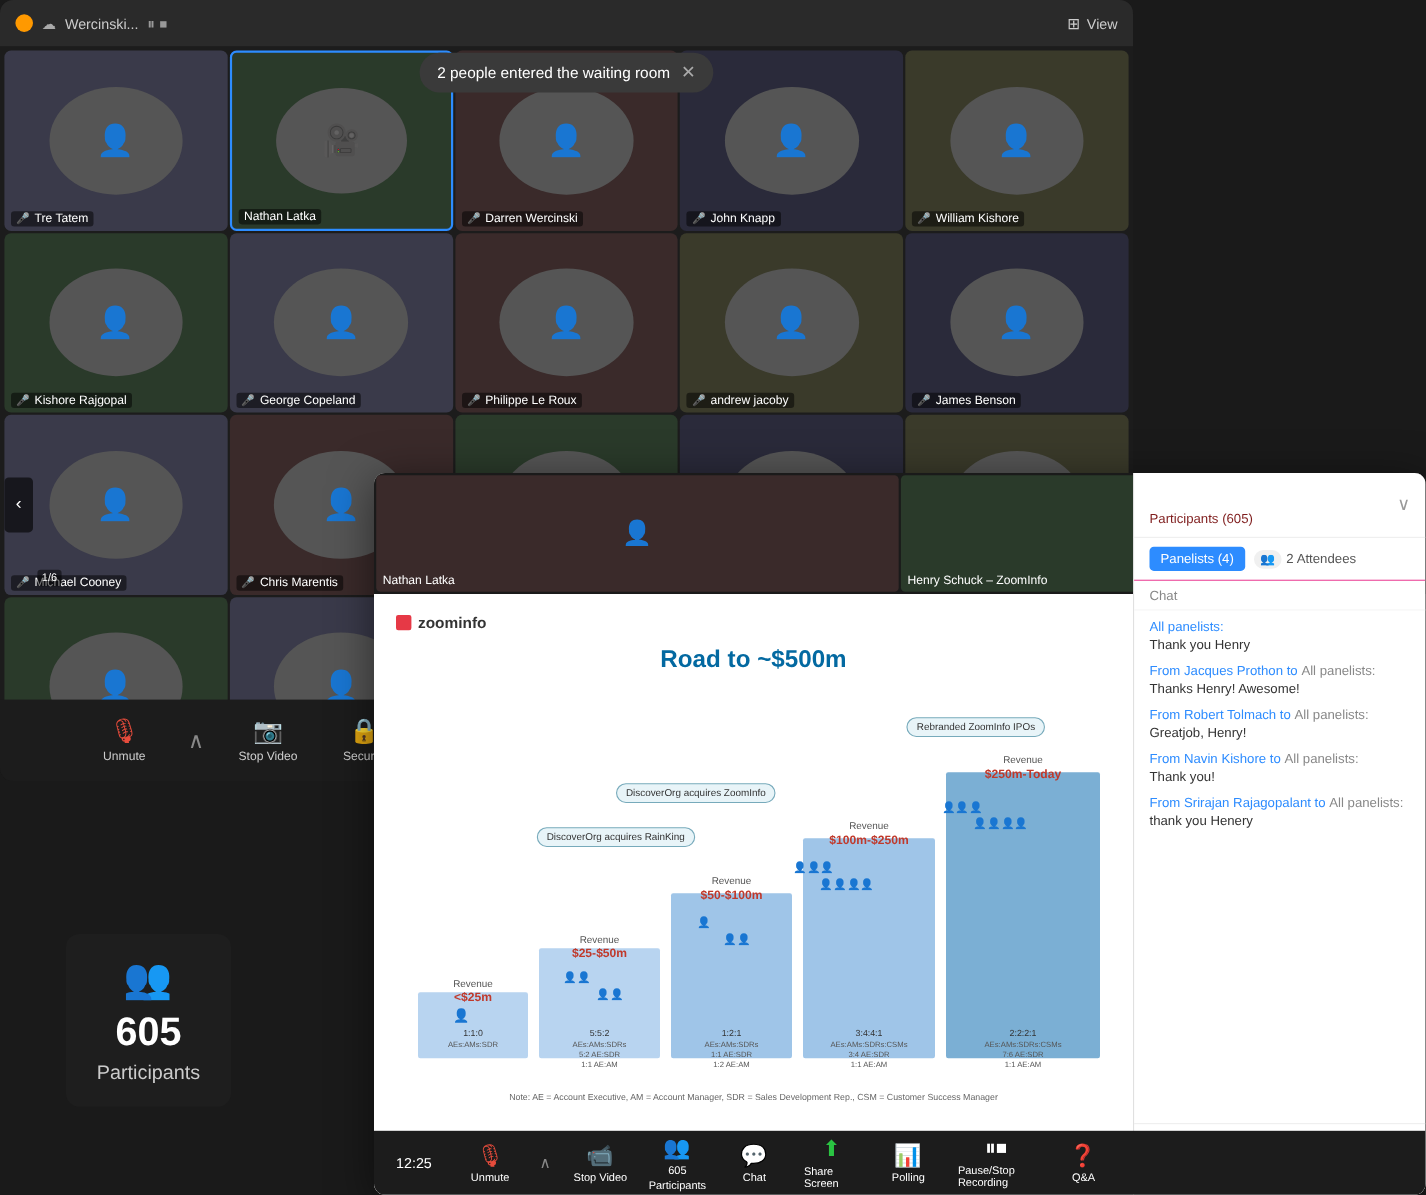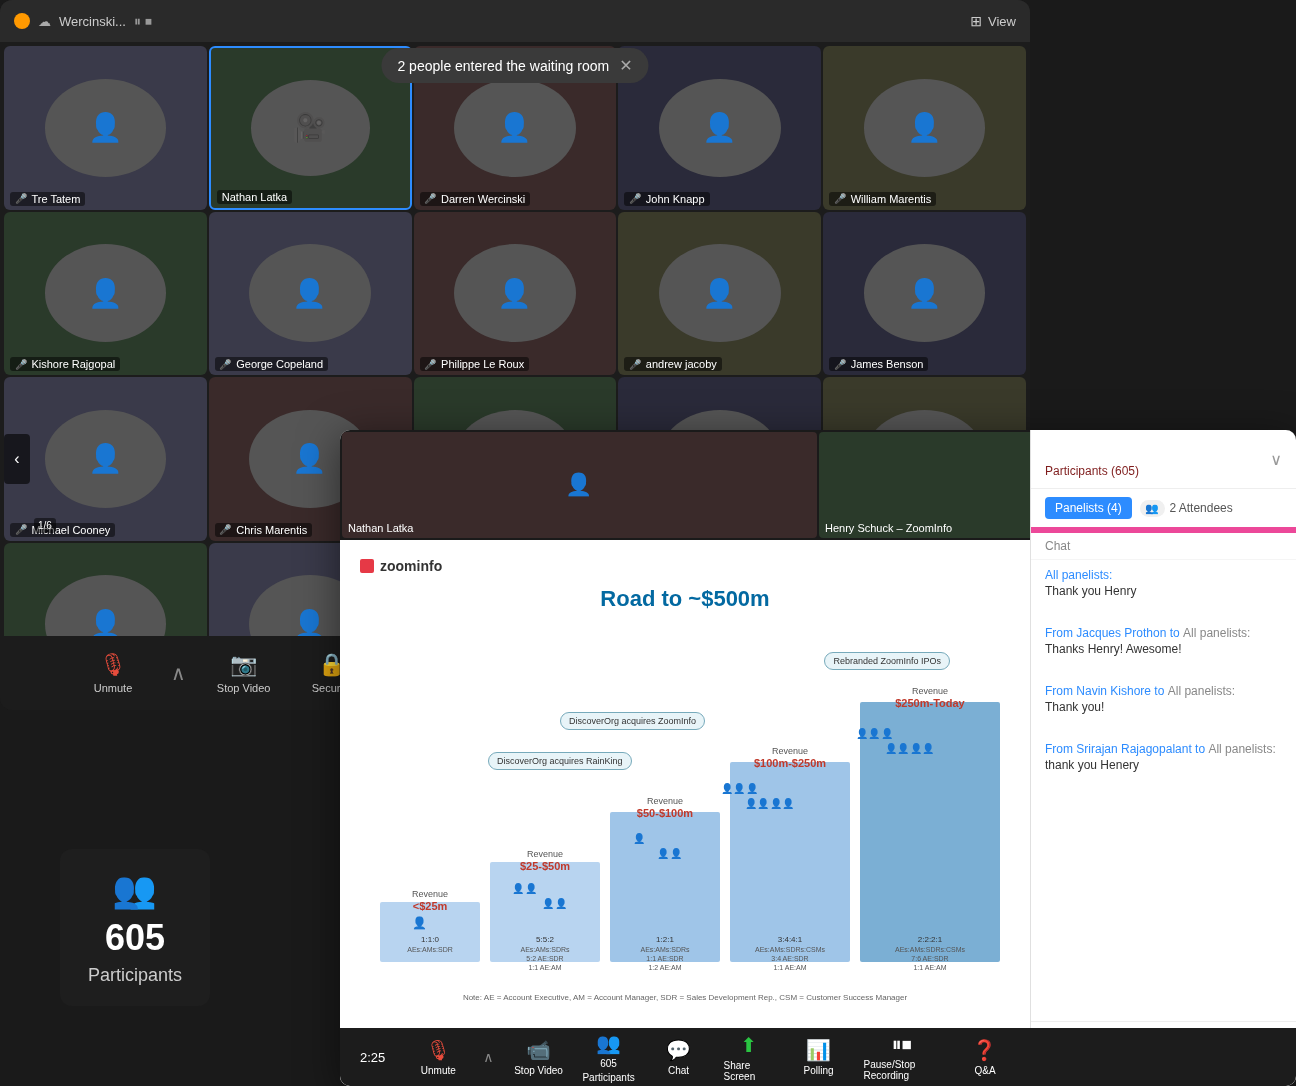--- a/index.html
+++ b/index.html
@@ -334,21 +334,21 @@
     .panel-collapse {
       color: #999;
       font-size: 16px;
       cursor: pointer;
     }
     .panelists-row {
       padding: 8px 14px;
       display: flex;
       align-items: center;
       gap: 8px;
-      border-bottom: 6px solid #ec4899;
+      border-bottom: 1px solid #ec4899;
     }
     .panelists-btn {
       background: #2d8cff;
       color: white;
       border-radius: 4px;
       padding: 4px 10px;
       font-size: 12px;
       cursor: pointer;
     }
     .attendees-btn {
@@ -371,21 +371,21 @@
       font-size: 12px;
       color: #888;
       border-bottom: 1px solid #f5f5f5;
     }
     .chat-messages {
       flex: 1;
       overflow-y: auto;
       padding: 8px 14px;
       display: flex;
       flex-direction: column;
-      gap: 28px;
+      gap: 10px;
     }
     .chat-message {
       font-size: 12px;
     }
     .chat-from {
       color: #2d8cff;
       font-weight: 500;
       margin-bottom: 2px;
     }
     .chat-to {
@@ -534,21 +534,21 @@
       <div class="tile-label">
         <span class="mute-icon">🎤</span>
         <span>John Knapp</span>
       </div>
     </div>
 
     <div class="video-tile tile-color-5">
       <div class="tile-bg-person">👤</div>
       <div class="tile-label">
         <span class="mute-icon">🎤</span>
-        <span>William Marentis</span>
+        <span>William Kishore</span>
       </div>
     </div>
 
     <div class="video-tile tile-color-2">
       <div class="tile-bg-person">👤</div>
       <div class="tile-label">
         <span class="mute-icon">🎤</span>
         <span>Kishore Rajgopal</span>
       </div>
     </div>
@@ -846,20 +846,24 @@
       <div class="chat-message">
         <div class="chat-from">All panelists:</div>
         <div class="chat-text">Thank you Henry</div>
       </div>
 
       <div class="chat-message">
         <div class="chat-from">From Jacques Prothon to <span class="chat-to">All panelists:</span></div>
         <div class="chat-text">Thanks Henry! Awesome!</div>
       </div>
 
+      <div class="chat-message">
+        <div class="chat-from">From Robert Tolmach to <span class="chat-to">All panelists:</span></div>
+        <div class="chat-text">Greatjob, Henry!</div>
+      </div>
 
       <div class="chat-message">
         <div class="chat-from">From Navin Kishore to <span class="chat-to">All panelists:</span></div>
         <div class="chat-text">Thank you!</div>
       </div>
 
       <div class="chat-message">
         <div class="chat-from">From Srirajan Rajagopalant to <span class="chat-to">All panelists:</span></div>
         <div class="chat-text">thank you Henery</div>
       </div>
@@ -871,21 +875,21 @@
         <span class="chat-to-label">To:</span>
         <div class="chat-to-dropdown">All panelists and attend...</div>
         <span class="chevron-btn">▼</span>
       </div>
       <div class="chat-input" style="cursor:text; user-select:none;">Type message here...</div>
     </div>
 
   </div>
 
   <div class="pres-bottom-bar">
-    <span class="timer-display">2:25</span>
+    <span class="timer-display">12:25</span>
 
     <div class="pres-tool-btn">
       <span class="pres-tool-icon red">🎙</span>
       <span>Unmute</span>
     </div>
     <div style="color:#888; font-size:14px;">∧</div>
 
     <div class="pres-tool-btn">
       <span class="pres-tool-icon">📹</span>
       <span>Stop Video</span>

